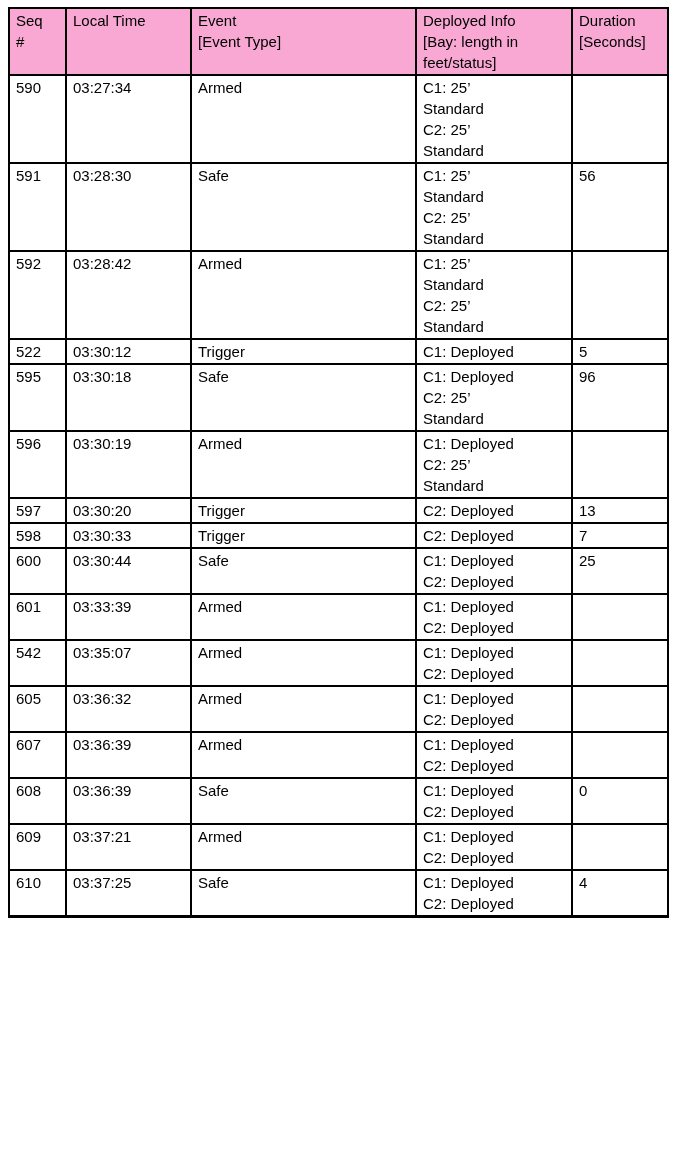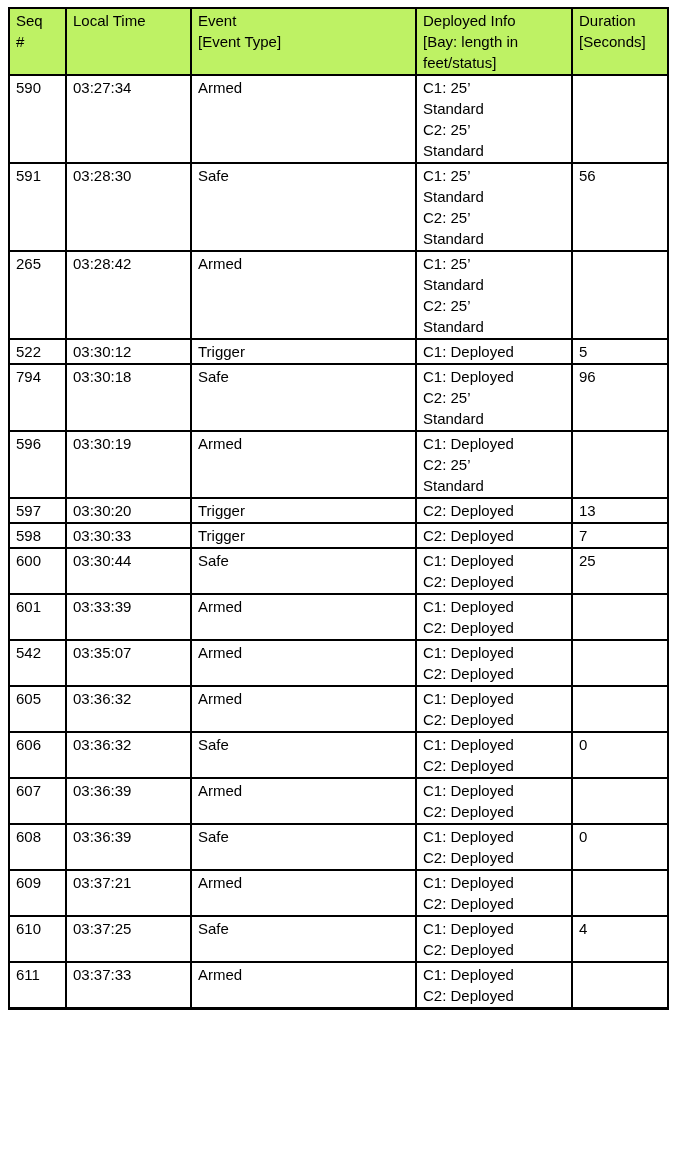--- a/index.html
+++ b/index.html
@@ -32,21 +32,21 @@
     vertical-align: top;
     text-align: left;
     font-size: 15px;
     line-height: 21px;
     font-weight: normal;
     padding: 1px 6px 1px 6px;
     white-space: pre-line;
     overflow: hidden;
   }
   table.event-log th {
-    background: #bef264;
+    background: #f9a8d4;
   }
   col.c-seq      { width: 57px; }
   col.c-time     { width: 125px; }
   col.c-event    { width: 225px; }
   col.c-cart     { width: 156px; }
   col.c-duration { width: 96px; }
 </style>
 </head>
 <body>
 
@@ -88,38 +88,38 @@
     <td>591</td>
     <td>03:28:30</td>
     <td>Safe</td>
     <td>C1: 25’
 Standard
 C2: 25’
 Standard</td>
     <td>56</td>
   </tr>
         <tr>
-    <td>265</td>
+    <td>592</td>
     <td>03:28:42</td>
     <td>Armed</td>
     <td>C1: 25’
 Standard
 C2: 25’
 Standard</td>
     <td></td>
   </tr>
         <tr>
     <td>522</td>
     <td>03:30:12</td>
     <td>Trigger</td>
     <td>C1: Deployed</td>
     <td>5</td>
   </tr>
         <tr>
-    <td>794</td>
+    <td>595</td>
     <td>03:30:18</td>
     <td>Safe</td>
     <td>C1: Deployed
 C2: 25’
 Standard</td>
     <td>96</td>
   </tr>
         <tr>
     <td>596</td>
     <td>03:30:19</td>
@@ -169,28 +169,20 @@
   </tr>
         <tr>
     <td>605</td>
     <td>03:36:32</td>
     <td>Armed</td>
     <td>C1: Deployed
 C2: Deployed</td>
     <td></td>
   </tr>
         <tr>
-    <td>606</td>
-    <td>03:36:32</td>
-    <td>Safe</td>
-    <td>C1: Deployed
-C2: Deployed</td>
-    <td>0</td>
-  </tr>
-        <tr>
     <td>607</td>
     <td>03:36:39</td>
     <td>Armed</td>
     <td>C1: Deployed
 C2: Deployed</td>
     <td></td>
   </tr>
         <tr>
     <td>608</td>
     <td>03:36:39</td>
@@ -207,24 +199,16 @@
 C2: Deployed</td>
     <td></td>
   </tr>
         <tr>
     <td>610</td>
     <td>03:37:25</td>
     <td>Safe</td>
     <td>C1: Deployed
 C2: Deployed</td>
     <td>4</td>
-  </tr>
-        <tr>
-    <td>611</td>
-    <td>03:37:33</td>
-    <td>Armed</td>
-    <td>C1: Deployed
-C2: Deployed</td>
-    <td></td>
   </tr>
       </tbody>
   </table>
 </div>
 
 </body></html>

